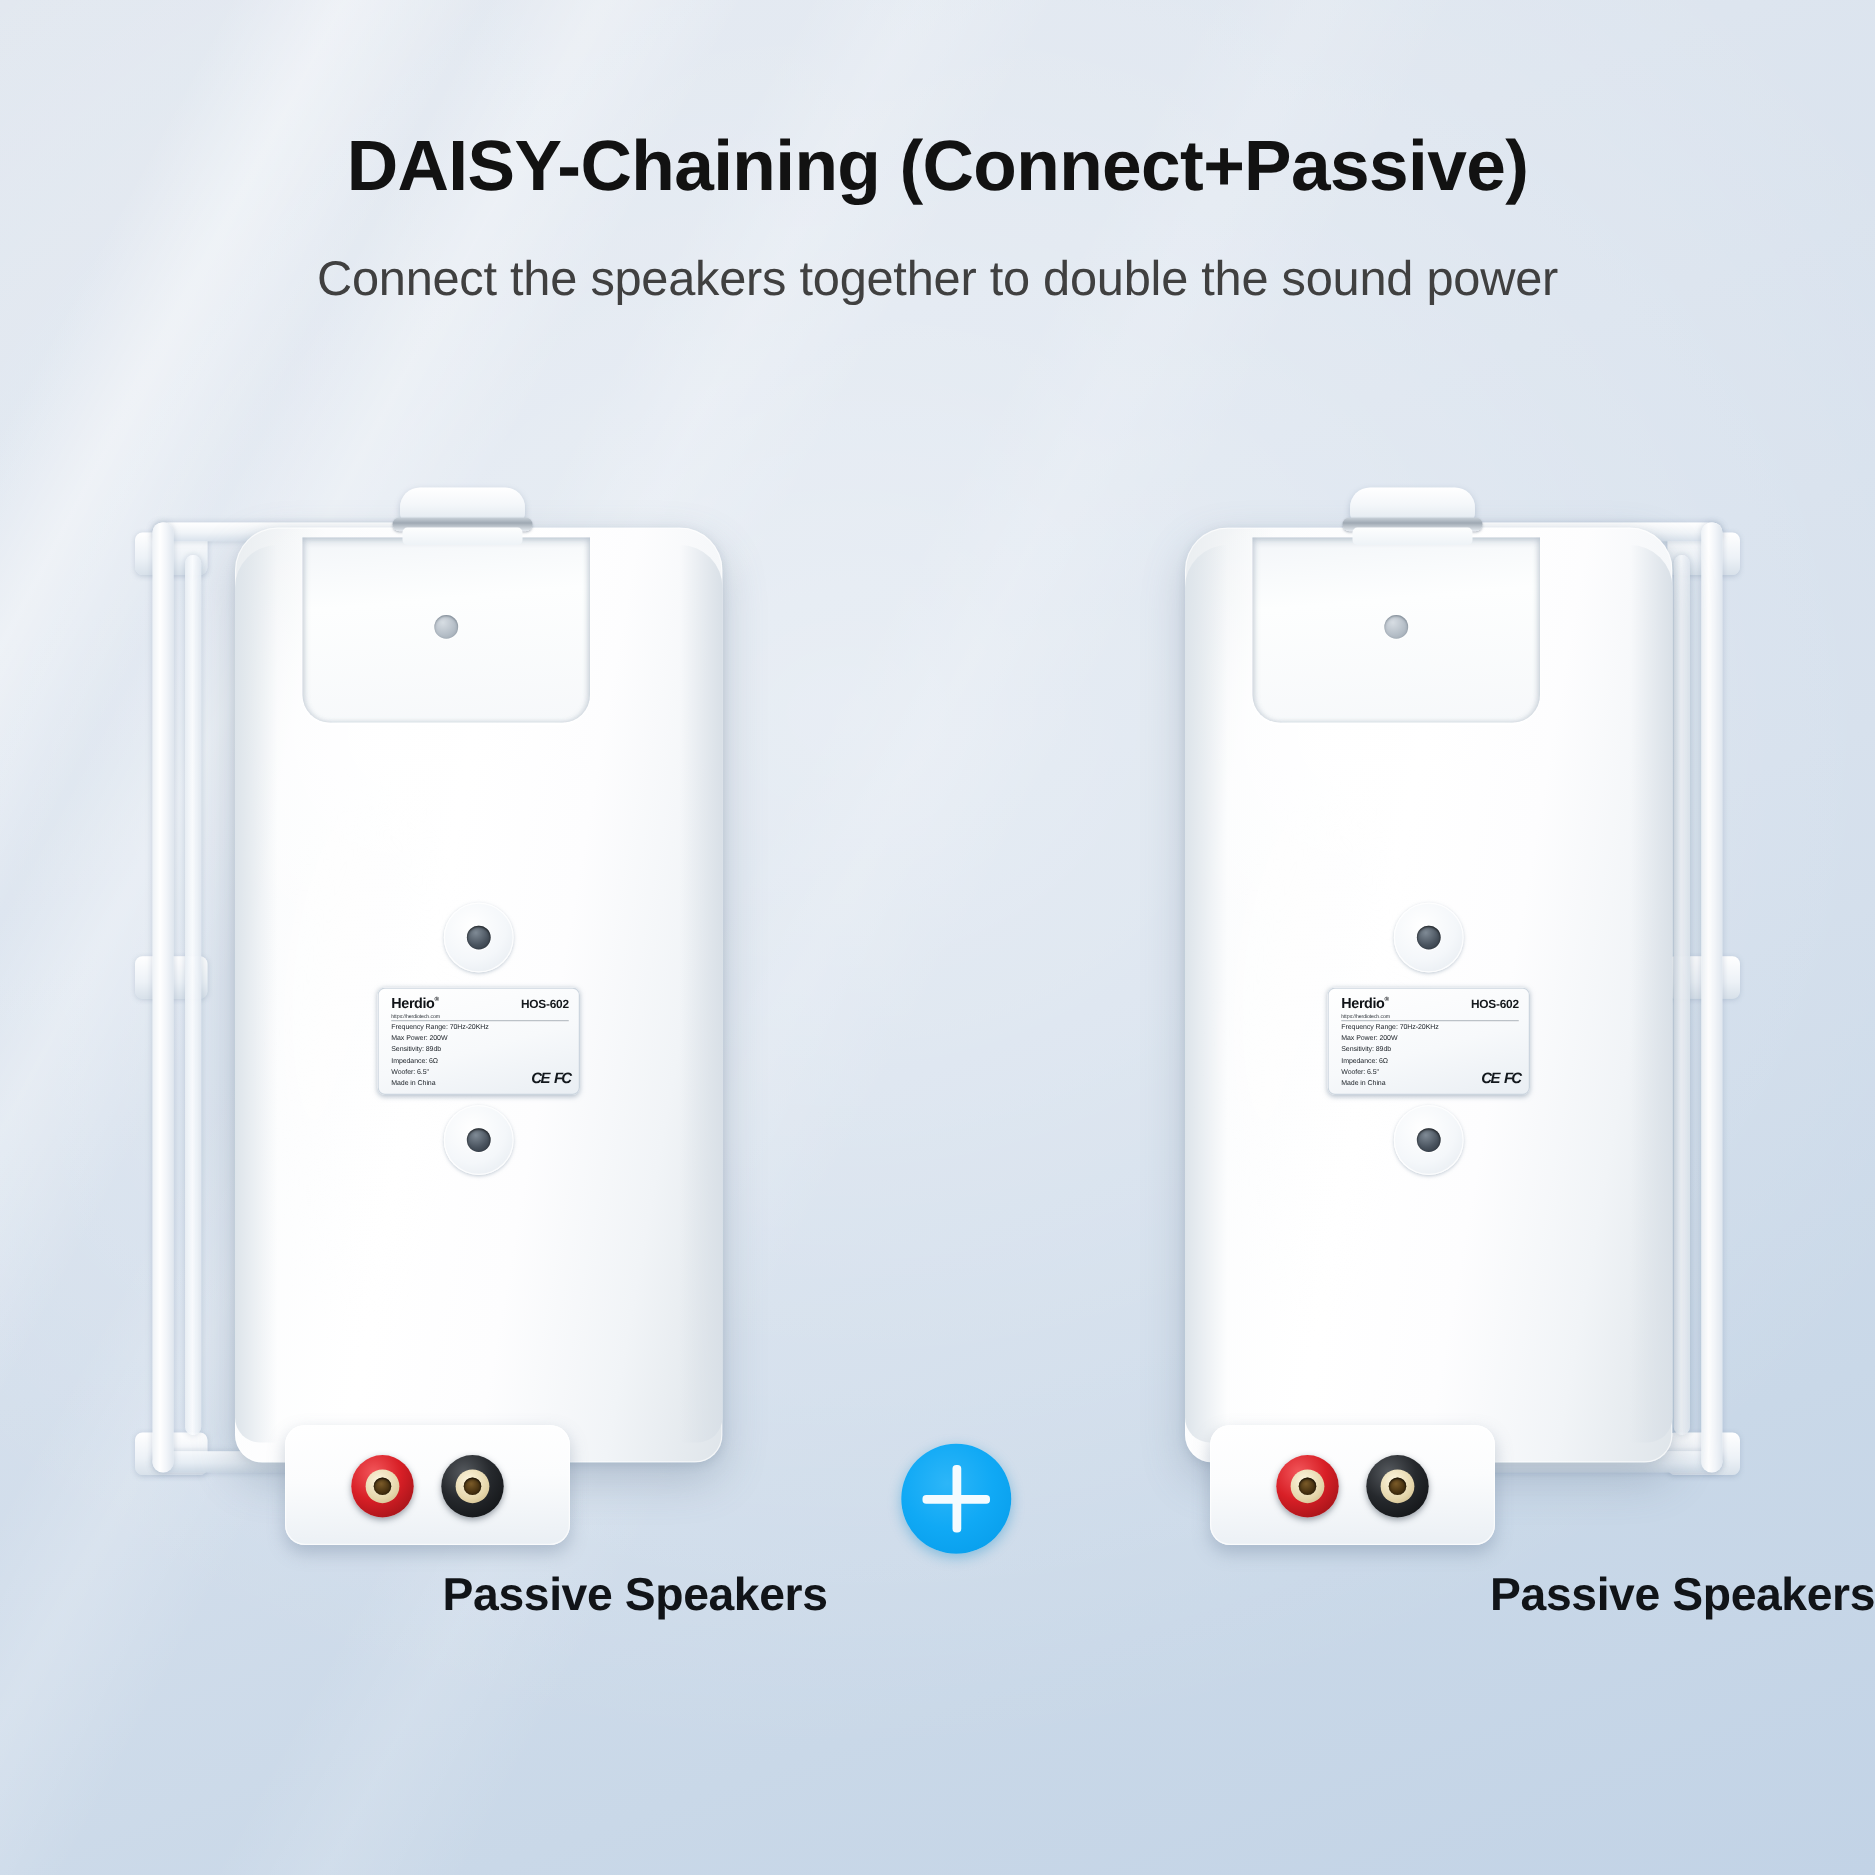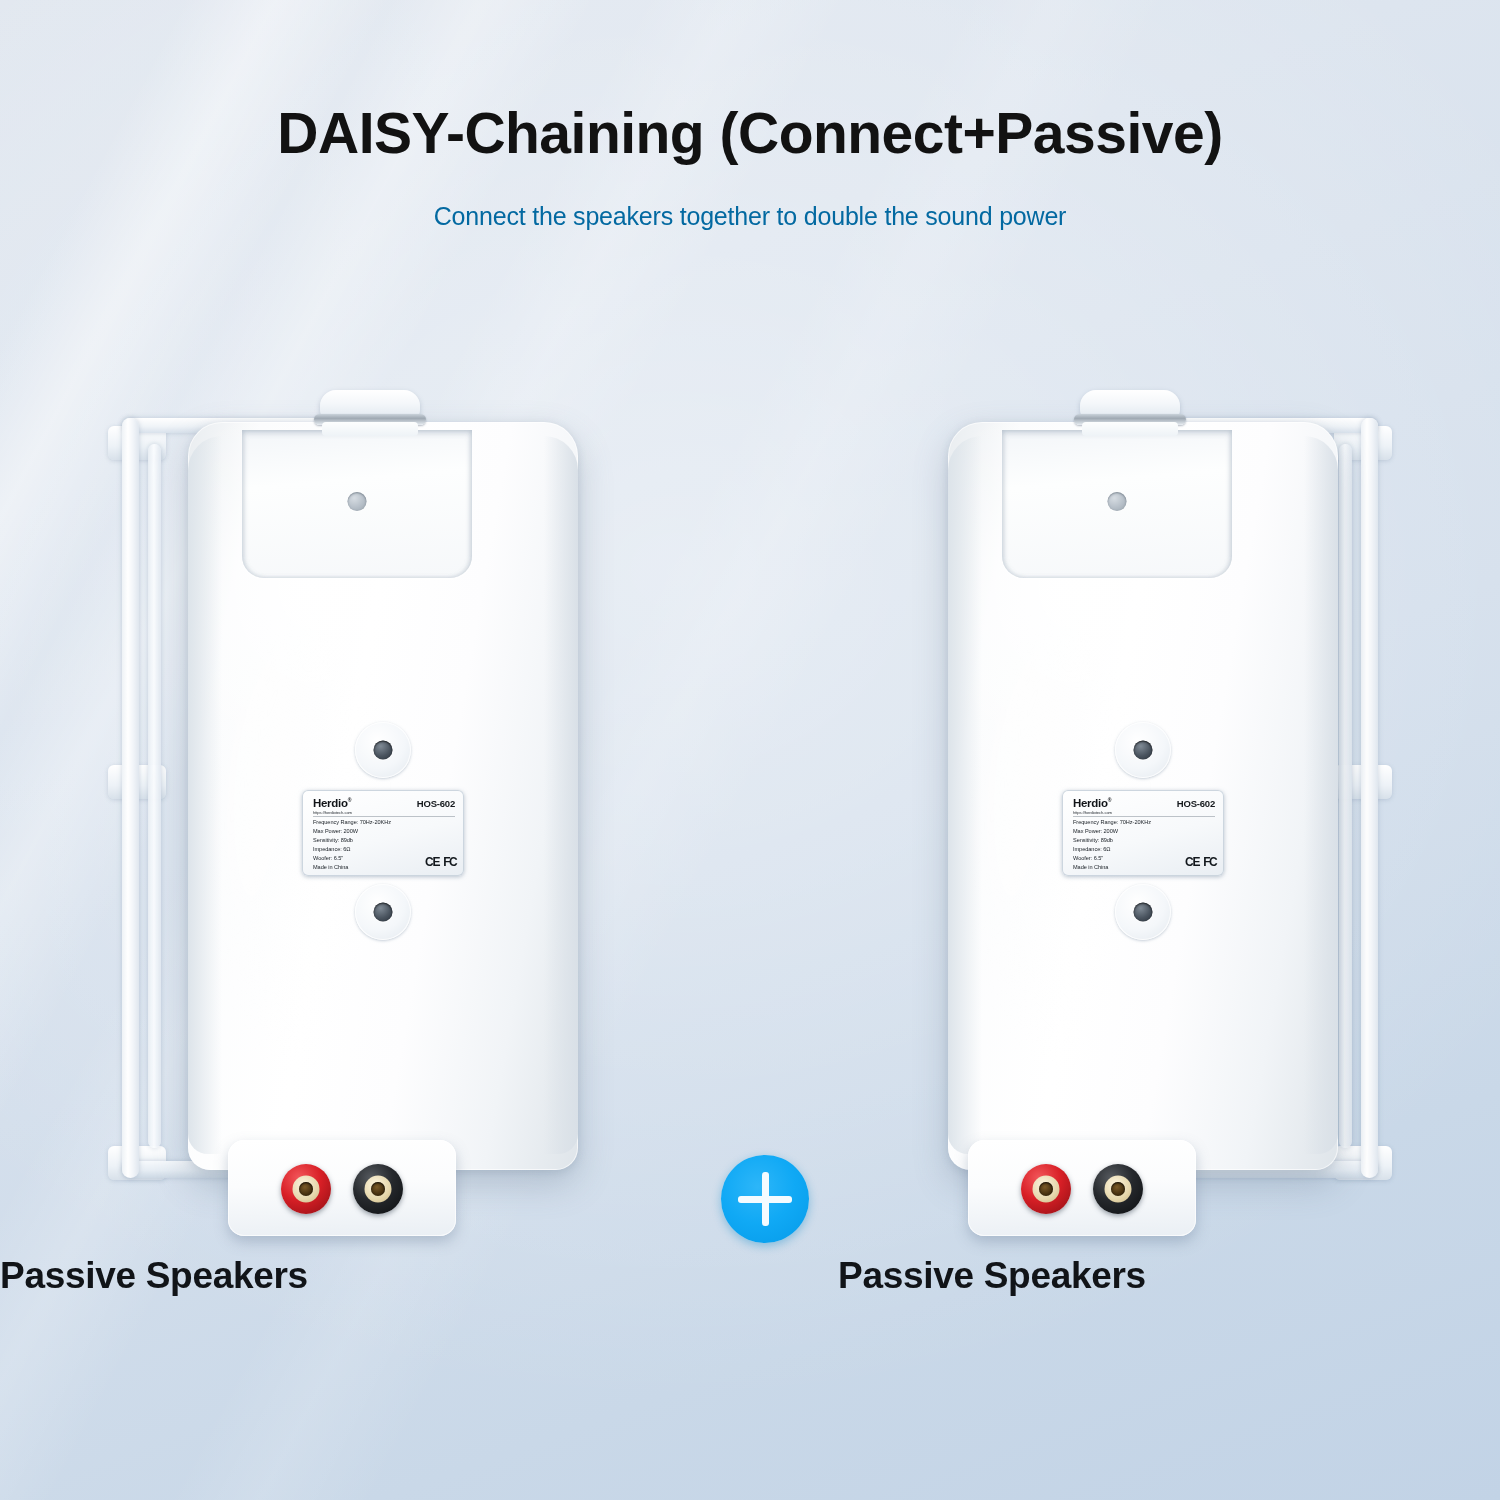--- a/index.html
+++ b/index.html
@@ -49,23 +49,23 @@
   .title {
     margin-top: 104px;
     font-size: 57px;
     font-weight: bold;
     color: #121212;
     letter-spacing: -0.5px;
     line-height: 1.05;
   }
   .subtitle {
     margin-top: 38px;
-    font-size: 25px;
+    font-size: 39px;
     font-weight: normal;
-    color: #0369a1;
+    color: #404040;
     letter-spacing: -0.2px;
   }
 
   
   .stage {
     position: absolute;
     top: 390px;
     left: 0;
     width: 1500px;
     height: 830px;
@@ -332,20 +332,21 @@
     letter-spacing: -0.05px;
     white-space: nowrap;
   }
   .spec-marks {
     position: absolute;
     right: 8px;
     bottom: 7px;
     display: flex;
     align-items: flex-start;
     gap: 4px;
+    font-style: italic;
   }
   .mark-ce, .mark-fc {
     font-size: 12px;
     font-weight: bold;
     color: #13181d;
     letter-spacing: -1.2px;
     font-family: "Liberation Sans", sans-serif;
   }
   .mark-fc { letter-spacing: -1.6px; }
 
@@ -432,21 +433,21 @@
   
   .captions {
     position: absolute;
     top: 1255px;
     left: 0; right: 0;
     display: flex;
     z-index: 10;
   }
   .caption {
     flex: 1;
-    text-align: left;
+    text-align: right;
     font-size: 37px;
     font-weight: bold;
     color: #111418;
     letter-spacing: -0.3px;
   }
   .caption.c-left  { padding-right: 88px; }
   .caption.c-right { padding-left: 88px; }
 </style>
 </head>
 <body>

